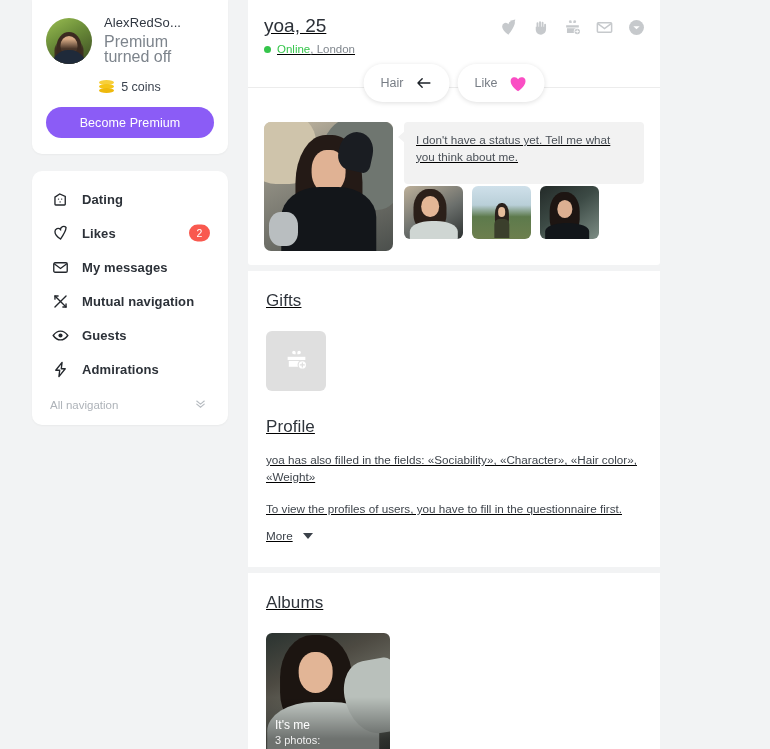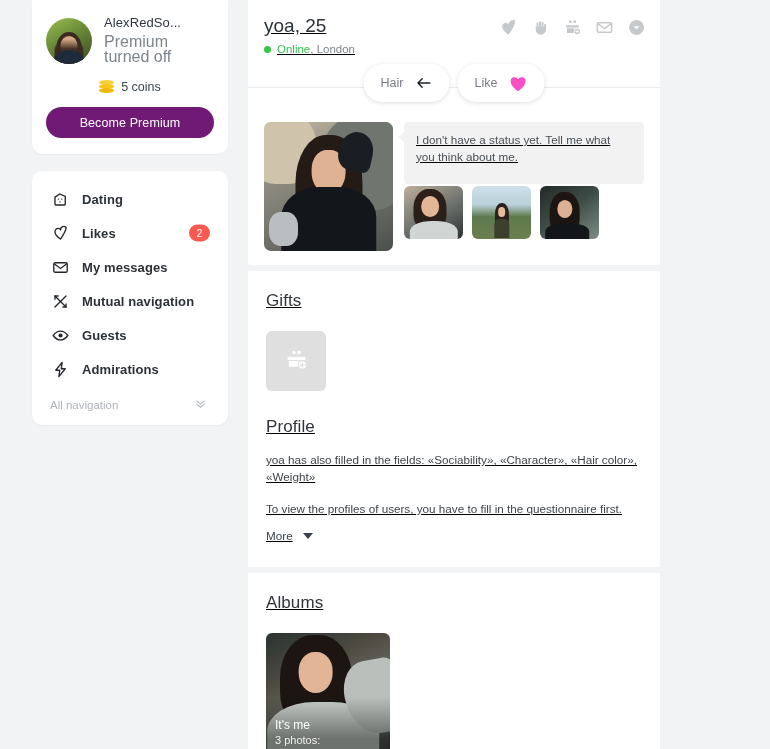--- a/index.html
+++ b/index.html
@@ -60,21 +60,21 @@
     position: absolute; left: 0; width: 15px; height: 5px; border-radius: 50%;
     background: #f5c518; display: block;
   }
   .coin-icon i:nth-child(1){ top: 0; background:#f7cf3b; }
   .coin-icon i:nth-child(2){ top: 4px; }
   .coin-icon i:nth-child(3){ top: 8px; background:#eeb90c; }
   .coins-text { font-size: 12.5px; color: #3c4450; }
   .btn-premium {
     display: block; width: 100%; height: 31px; line-height: 31px;
     text-align: center; border-radius: 16px; border: 0;
-    background: #701a75; color: #fff; font-size: 12.5px;
+    background: #8b5cf6; color: #fff; font-size: 12.5px;
     font-family: "Liberation Sans", sans-serif; cursor: pointer;
     letter-spacing: .1px;
   }
 
   .nav-card { margin-top: 17px; padding: 11px 0 8px 0; }
   .nav-item {
     display: flex; align-items: center; height: 34px;
     padding: 0 16px 0 18px; cursor: pointer; position: relative;
   }
   .nav-ico {

